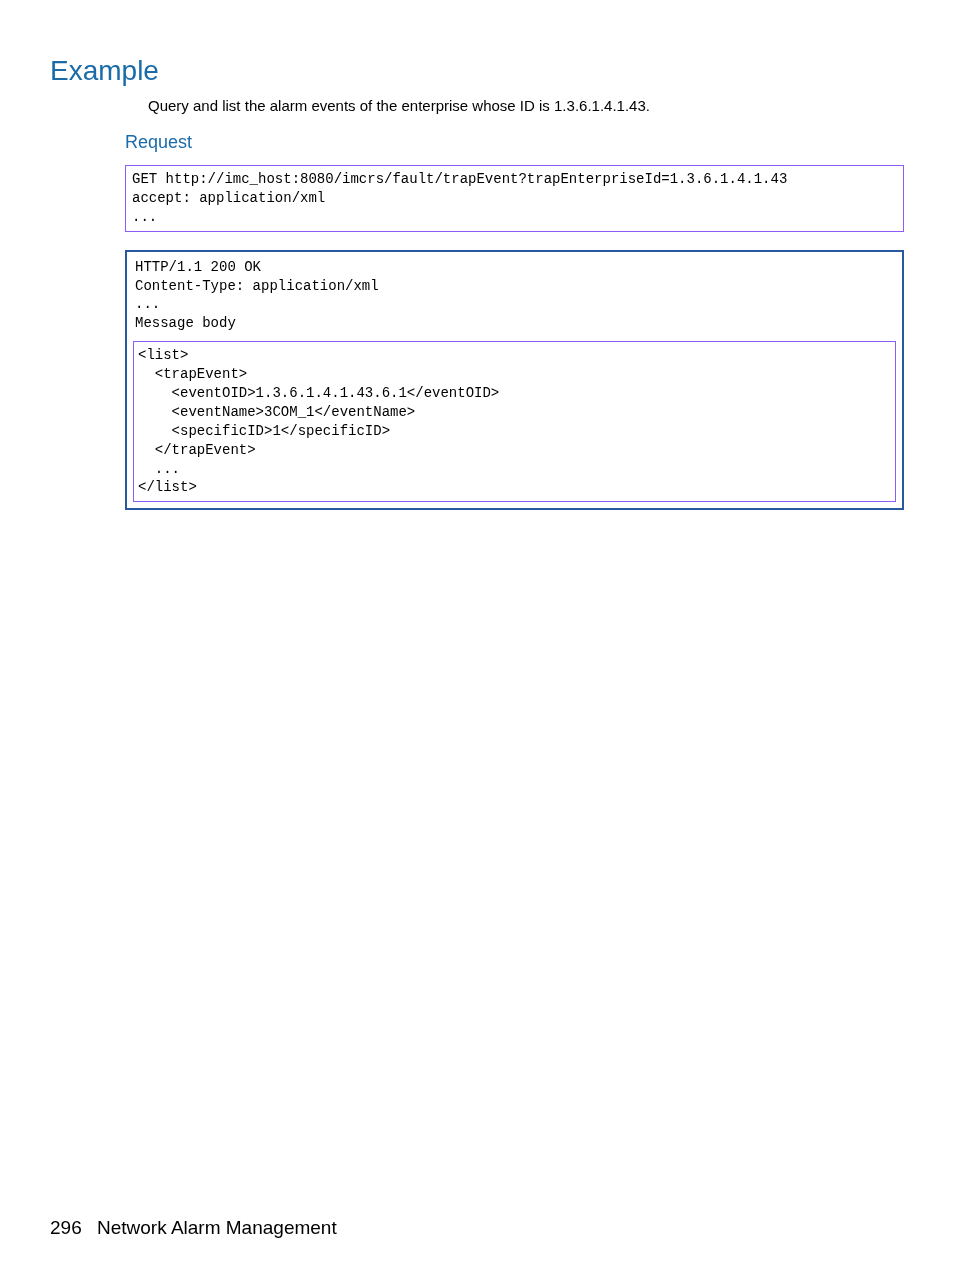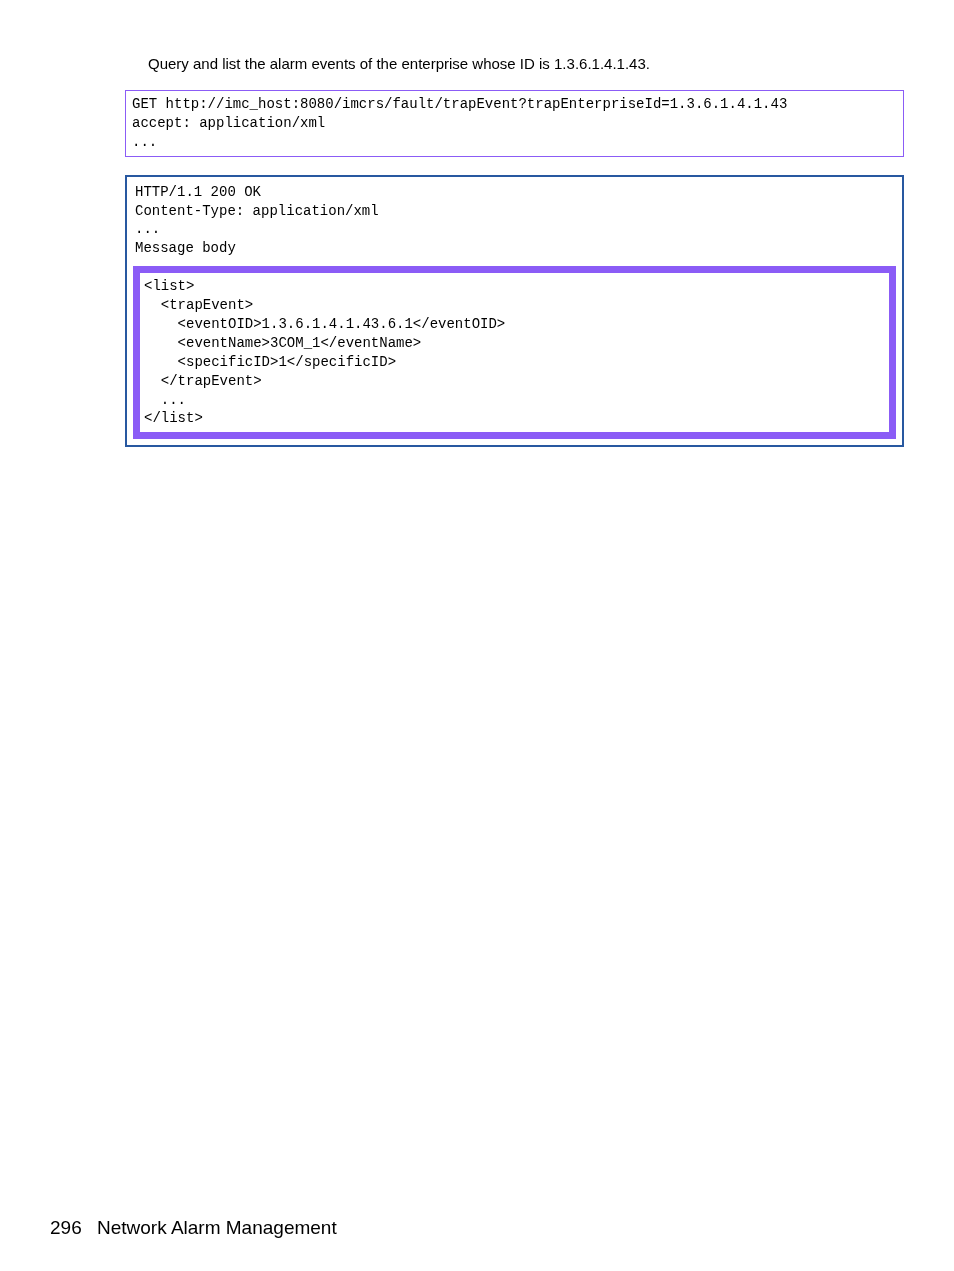--- a/index.html
+++ b/index.html
@@ -57,21 +57,21 @@
     }
     .response-header-block {
       font-family: "Courier New", monospace;
       font-size: 14px;
       line-height: 1.35;
       white-space: pre;
       color: #000;
       padding: 0 2px 8px 2px;
     }
     .response-body-block {
-      border: 7px solid #8b5cf6;
+      border: 1px solid #8b5cf6;
       padding: 4px 4px;
       font-family: "Courier New", monospace;
       font-size: 14px;
       line-height: 1.35;
       white-space: pre;
       color: #000;
     }
     .footer {
       position: absolute;
       bottom: 32px;
@@ -80,22 +80,24 @@
       color: #000;
     }
     .footer-page {
       margin-right: 10px;
     }
   </style>
 </head>
 <body>
 
 <div class="page-content">
+  <h1 class="heading-1">Example</h1>
   <p class="body-text">Query and list the alarm events of the enterprise whose ID is 1.3.6.1.4.1.43.</p>
 
+  <h2 class="heading-2">Request</h2>
   <div class="code-block">GET http://imc_host:8080/imcrs/fault/trapEvent?trapEnterpriseId=1.3.6.1.4.1.43
 accept: application/xml
 ...</div>
 
   <div class="response-outer">
     <div class="response-header-block">HTTP/1.1 200 OK
 Content-Type: application/xml
 ...
 Message body</div>
     <div class="response-body-block">&lt;list&gt;

